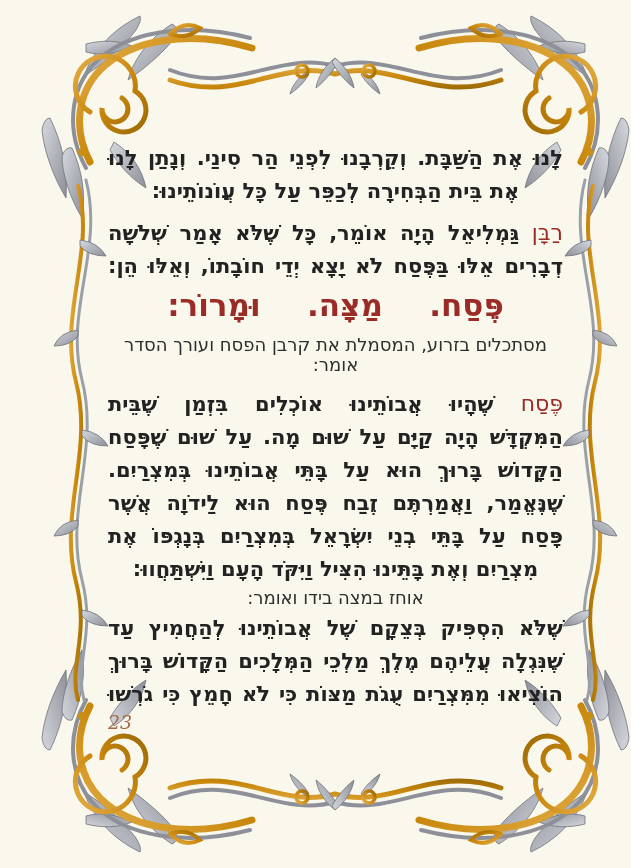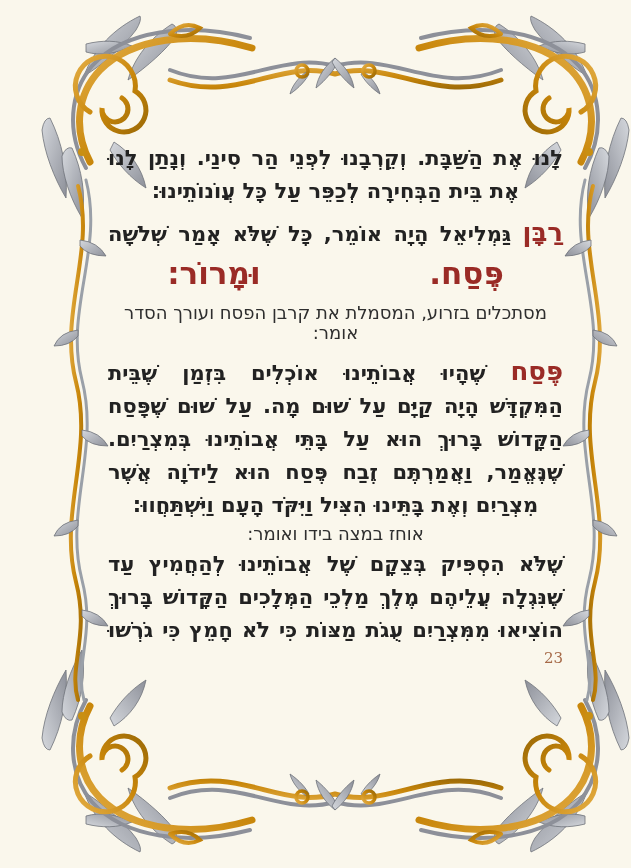--- a/index.html
+++ b/index.html
@@ -32,36 +32,36 @@
     text-align:justify;text-align-last:justify;
     white-space:nowrap;
   }
   .t-line.center-last{text-align-last:center;}
   .para{margin:0;}
   .para.p2{margin-top:8px;}
   .para.p3 .t-line,.para.p4 .t-line{line-height:33px;}
   .para.p3{margin-top:12px;}
   .para.p4{margin-top:4px;}
   .lead{
-    color:#9a2b26;font-size:26px;font-weight:bold;
+    color:#9a2b26;font-size:22px;font-weight:normal;
   }
   .big-heading{
     display:flex;flex-direction:row;justify-content:space-between;
     direction:rtl;width:74%;margin:2px auto 0 auto;
     color:#9a2b26;font-size:31px;font-weight:bold;line-height:40px;
   }
   .instruction{
     text-align:center;font-size:18px;font-weight:normal;
     color:#2e2e2e;line-height:20px;margin-top:10px;
   }
   .instruction.i2{margin-top:2px;margin-bottom:2px;}
   .page-number{
-    text-align:right;direction:ltr;
+    text-align:left;direction:ltr;
     font-family:"DejaVu Serif",serif;
-    font-size:15px;color:#a66a48;line-height:20px;margin-top:1px;
+    font-size:19px;color:#a66a48;line-height:20px;margin-top:1px;font-style:italic;
   }
 </style>
 </head>
 <body>
 
 <div class="page">
 
   <svg class="frame" viewBox="0 0 631 868" aria-hidden="true">
     <defs>
       <linearGradient id="goldGrad" x1="0" y1="0" x2="1" y2="1">
@@ -125,37 +125,40 @@
     <div class="para p1">
       <div class="t-line">לָנוּ אֶת הַשַּׁבָּת. וְקֵרְבָנוּ לִפְנֵי הַר סִינַי. וְנָתַן לָנוּ</div>
       <div class="t-line center-last">אֶת בֵּית הַבְּחִירָה לְכַפֵּר עַל כָּל עֲוֹנוֹתֵינוּ:</div>
     </div>
 
     <div class="para p2">
       <div class="t-line">
         <span class="lead">רַבָּן</span>
         <span>גַּמְלִיאֵל הָיָה אוֹמֵר, כָּל שֶׁלֹּא אָמַר שְׁלֹשָׁה</span>
       </div>
+      <div class="t-line">דְבָרִים אֵלּוּ בַּפֶּסַח לֹא יָצָא יְדֵי חוֹבָתוֹ, וְאֵלּוּ הֵן:</div>
     </div>
 
     <div class="big-heading">
       <span>פֶּסַח.</span>
+      <span>מַצָּה.</span>
       <span>וּמָרוֹר:</span>
     </div>
 
     <div class="instruction">מסתכלים בזרוע, המסמלת את קרבן הפסח ועורך הסדר אומר:</div>
 
     <div class="para p3">
       <div class="t-line">
         <span class="lead">פֶּסַח</span>
         <span>שֶׁהָיוּ אֲבוֹתֵינוּ אוֹכְלִים בִּזְמַן שֶׁבֵּית</span>
       </div>
       <div class="t-line">הַמִּקְדָּשׁ הָיָה קַיָּם עַל שׁוּם מָה. עַל שׁוּם שֶׁפָּסַח</div>
       <div class="t-line">הַקָּדוֹשׁ בָּרוּךְ הוּא עַל בָּתֵּי אֲבוֹתֵינוּ בְּמִצְרַיִם.</div>
       <div class="t-line">שֶׁנֶּאֱמַר, וַאֲמַרְתֶּם זֶבַח פֶּסַח הוּא לַידֹוָה אֲשֶׁר</div>
+      <div class="t-line">פָּסַח עַל בָּתֵּי בְנֵי יִשְׂרָאֵל בְּמִצְרַיִם בְּנָגְפּוֹ אֶת</div>
       <div class="t-line center-last">מִצְרַיִם וְאֶת בָּתֵּינוּ הִצִּיל וַיִּקֹּד הָעָם וַיִּשְׁתַּחֲווּ:</div>
     </div>
 
     <div class="instruction i2">אוחז במצה בידו ואומר:</div>
 
     <div class="para p4">
       <div class="t-line">שֶׁלֹּא הִסְפִּיק בְּצֵקָם שֶׁל אֲבוֹתֵינוּ לְהַחֲמִיץ עַד</div>
       <div class="t-line">שֶׁנִּגְלָה עֲלֵיהֶם מֶלֶךְ מַלְכֵי הַמְּלָכִים הַקָּדוֹשׁ בָּרוּךְ</div>
       <div class="t-line">הוֹצִיאוּ מִמִּצְרַיִם עֻגֹת מַצּוֹת כִּי לֹא חָמֵץ כִּי גֹרְשׁוּ</div>
     </div>

